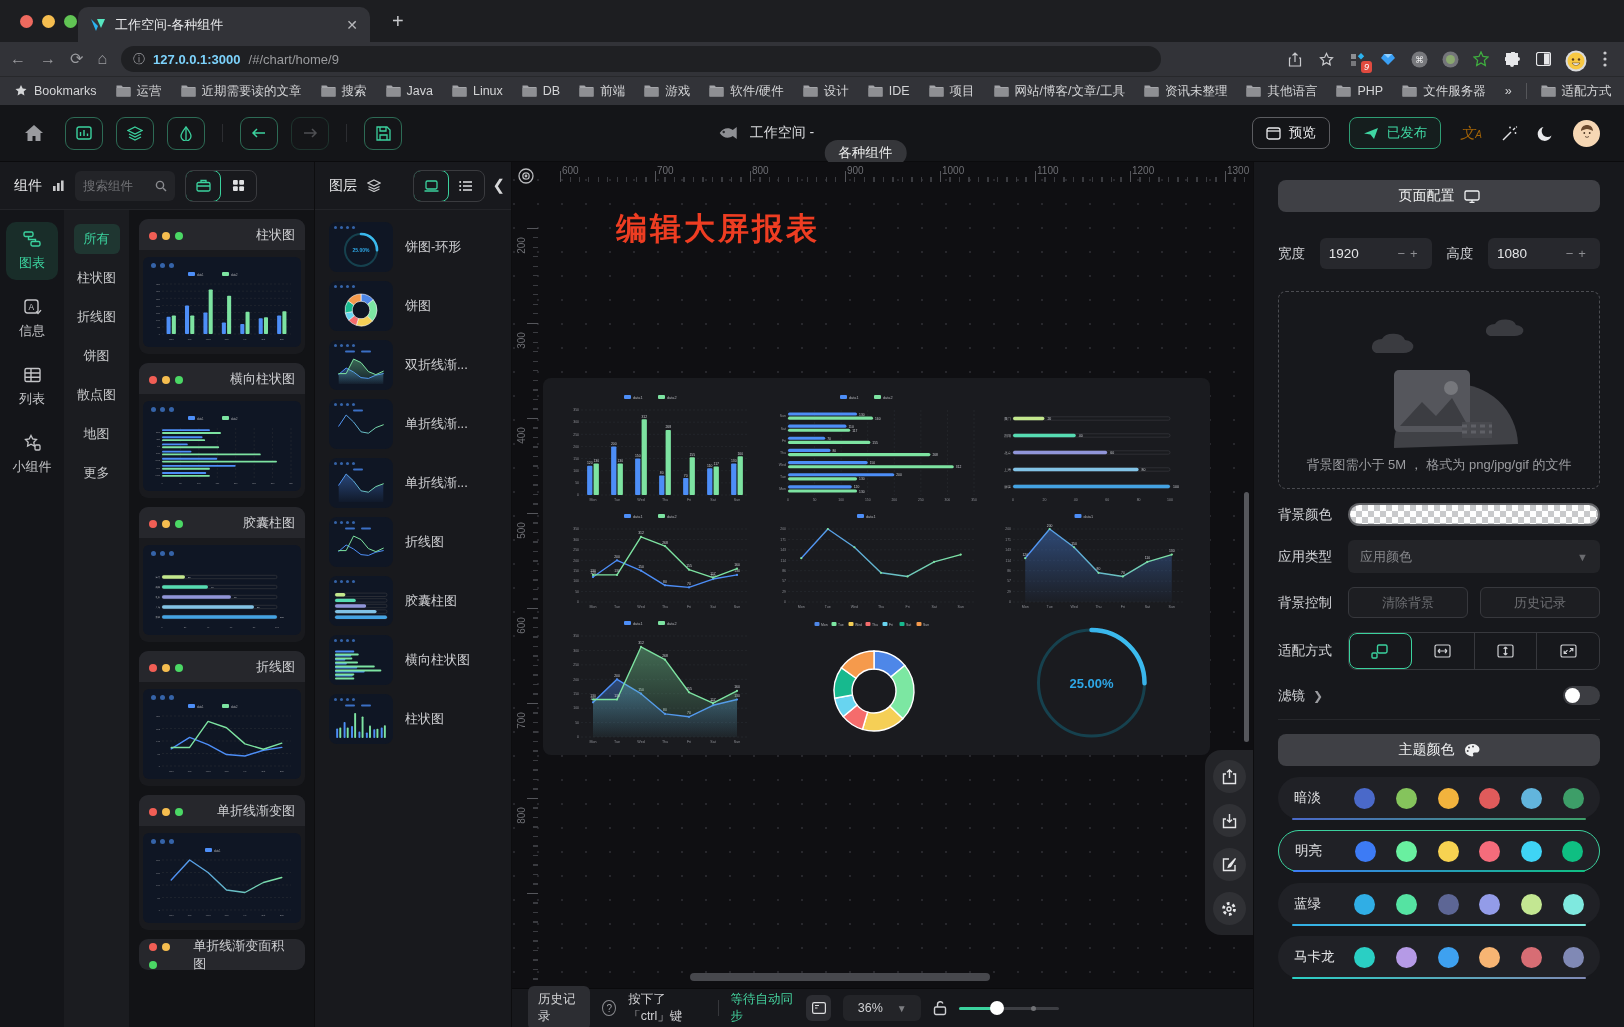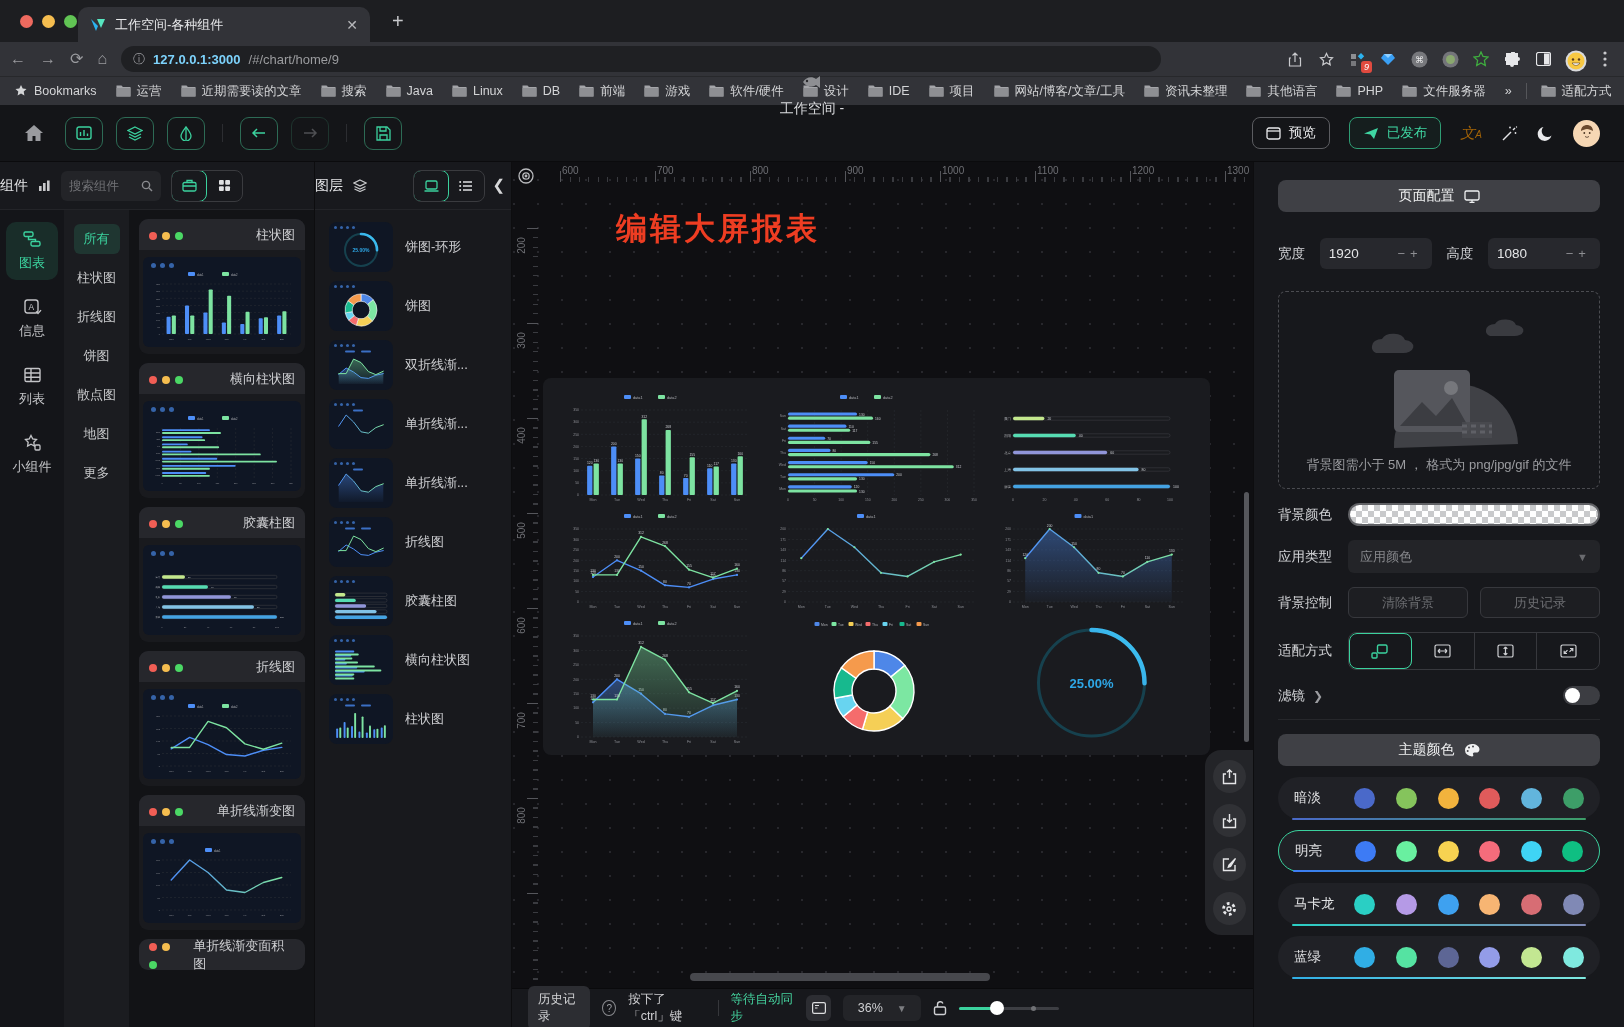--- a/index.html
+++ b/index.html
@@ -28,31 +28,31 @@
   .bm svg{flex:none;}
   .bmright{margin-left:auto;display:flex;align-items:center;gap:14px;}
   .vsep{width:1px;height:16px;background:#55565a;}
 
   
   .apptoolbar{position:absolute;left:0;top:105px;right:0;height:57px;background:#141518;border-bottom:1px solid #0b0b0d;display:flex;align-items:center;padding:0 24px;}
   .tleft{display:flex;align-items:center;gap:13px;}
   .tbtn{width:38px;height:33px;border:1px solid #2d6b55;border-radius:9px;display:grid;place-items:center;background:transparent;}
   .tbtn.dim{border-color:#24453a;opacity:.65;}
   .tdiv{width:1px;height:18px;background:#2c2d31;margin:0 4px;}
-  .tcenter{position:absolute;left:50%;transform:translateX(-50%);display:flex;align-items:center;gap:10px;font-size:14px;color:#d9dadd;flex-direction:column;}
+  .tcenter{position:absolute;left:50%;transform:translateX(-50%);display:flex;align-items:center;gap:10px;font-size:14px;color:#d9dadd;}
   .proj-pill{background:#35363a;border-radius:14px;padding:4px 14px;font-size:13.5px;color:#eceded;margin-top:39px;}
   .tright{margin-left:auto;display:flex;align-items:center;gap:19px;}
   .btn-preview{display:flex;align-items:center;gap:8px;border:1px solid #5b5c60;border-radius:8px;padding:6px 13px;font-size:13.5px;color:#e8e9eb;}
   .btn-publish{display:flex;align-items:center;gap:8px;border:1px solid #2f9d74;border-radius:8px;padding:6px 13px;font-size:13.5px;color:#3fd6a2;background:rgba(63,214,162,.05);}
   .txticon{color:#a16207;font-size:15px;font-style:italic;}
   .avatar{width:27px;height:27px;border-radius:50%;background:#f6d7b4;display:grid;place-items:center;}
 
   
   .main{position:absolute;left:0;top:162px;right:0;bottom:0;}
-  .panelhead{height:48px;border-bottom:1px solid #232428;display:flex;align-items:center;padding:0 0;gap:10px;font-size:14px;color:#e3e4e6;}
+  .panelhead{height:48px;border-bottom:1px solid #232428;display:flex;align-items:center;padding:0 14px;gap:10px;font-size:14px;color:#e3e4e6;}
   .comp-panel{position:absolute;left:0;top:0;width:315px;bottom:0;background:#18191d;border-right:1px solid #0d0d0f;}
   .searchbox{flex:1;max-width:100px;height:30px;background:#232428;border-radius:6px;display:flex;align-items:center;padding:0 8px;gap:4px;}
   .searchbox input{flex:1;width:50px;background:none;border:none;outline:none;color:#c8c9cb;font-size:12.5px;font-family:inherit;}
   .searchbox input::placeholder{color:#717276;}
   .segpair{display:flex;border:1px solid #3a3b3f;border-radius:8px;overflow:hidden;height:32px;}
   .segpair .seg{width:36px;display:grid;place-items:center;}
   .segpair .seg.on{border:1px solid #3bd29e;border-radius:8px;margin:-1px;}
   .comp-body{position:absolute;top:48px;left:0;right:0;bottom:0;display:grid;grid-template-columns:64px 66px 1fr;}
   .navcol{background:#141519;padding-top:12px;display:flex;flex-direction:column;align-items:center;gap:10px;}
   .navitem{width:52px;padding:8px 0;border-radius:10px;display:flex;flex-direction:column;align-items:center;gap:6px;font-size:13px;color:#c3c4c7;}
@@ -1635,38 +1635,38 @@
             <i class="dot" style="background: rgb(61, 123, 245);"></i>
             <i class="dot" style="background: rgb(105, 240, 160);"></i>
             <i class="dot" style="background: rgb(247, 210, 81);"></i>
             <i class="dot" style="background: rgb(245, 108, 123);"></i>
             <i class="dot" style="background: rgb(63, 212, 245);"></i>
             <i class="dot" style="background: rgb(15, 191, 130);"></i>
           </span>
         <i class="grad" style="background: linear-gradient(90deg, rgb(61, 123, 245), rgb(15, 191, 130));"></i>
       </div>
       <div class="themerow">
+        <span class="tname">蓝绿</span>
+        <span class="dotwrap">
+            <i class="dot" style="background: rgb(48, 174, 229);"></i>
+            <i class="dot" style="background: rgb(85, 227, 162);"></i>
+            <i class="dot" style="background: rgb(93, 102, 149);"></i>
+            <i class="dot" style="background: rgb(147, 156, 232);"></i>
+            <i class="dot" style="background: rgb(195, 231, 146);"></i>
+            <i class="dot" style="background: rgb(127, 233, 223);"></i>
+          </span>
+        <i class="grad" style="background: linear-gradient(90deg, rgb(48, 174, 229), rgb(127, 233, 223));"></i>
+      </div>
+      <div class="themerow">
         <span class="tname">马卡龙</span>
         <span class="dotwrap">
             <i class="dot" style="background: rgb(42, 207, 196);"></i>
             <i class="dot" style="background: rgb(181, 154, 230);"></i>
             <i class="dot" style="background: rgb(62, 161, 240);"></i>
             <i class="dot" style="background: rgb(247, 181, 115);"></i>
             <i class="dot" style="background: rgb(215, 109, 116);"></i>
             <i class="dot" style="background: rgb(128, 137, 181);"></i>
           </span>
         <i class="grad" style="background: linear-gradient(90deg, rgb(42, 207, 196), rgb(128, 137, 181));"></i>
       </div>
-      <div class="themerow">
-        <span class="tname">蓝绿</span>
-        <span class="dotwrap">
-            <i class="dot" style="background: rgb(48, 174, 229);"></i>
-            <i class="dot" style="background: rgb(85, 227, 162);"></i>
-            <i class="dot" style="background: rgb(93, 102, 149);"></i>
-            <i class="dot" style="background: rgb(147, 156, 232);"></i>
-            <i class="dot" style="background: rgb(195, 231, 146);"></i>
-            <i class="dot" style="background: rgb(127, 233, 223);"></i>
-          </span>
-        <i class="grad" style="background: linear-gradient(90deg, rgb(48, 174, 229), rgb(127, 233, 223));"></i>
-      </div>
     </div>
   </div>
 </div>
 
 </body></html>

